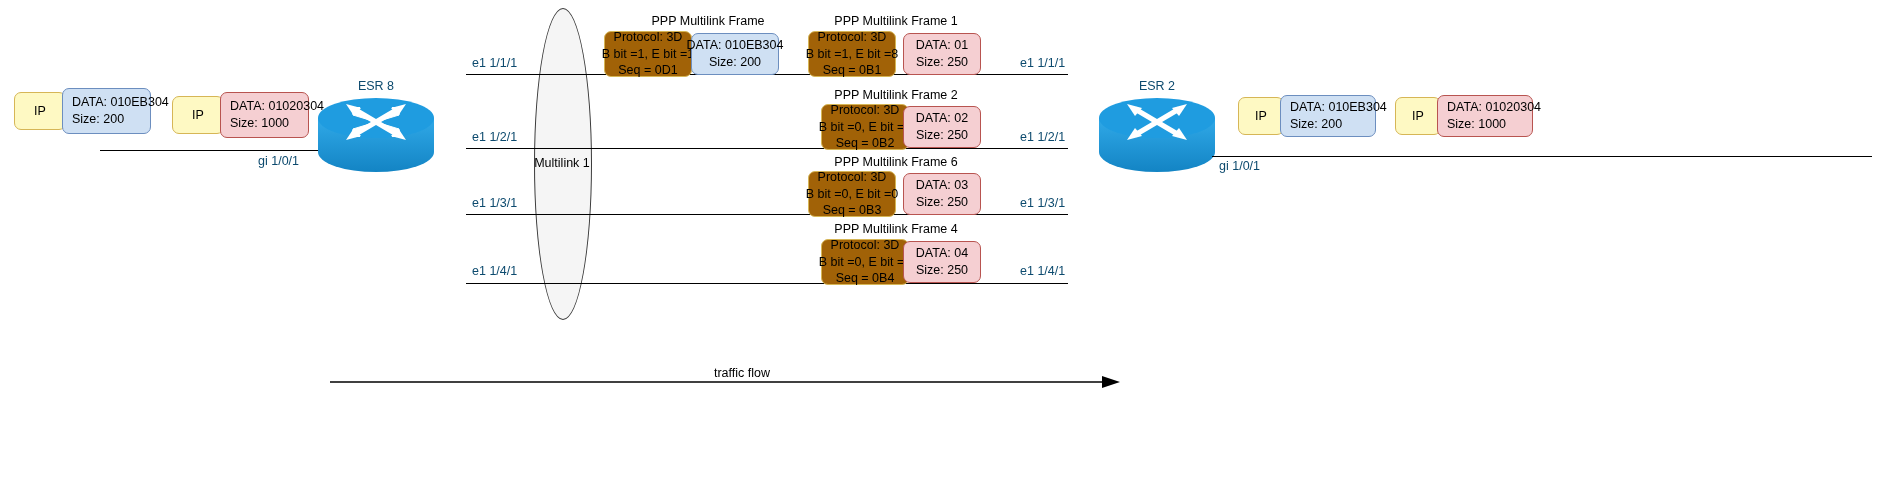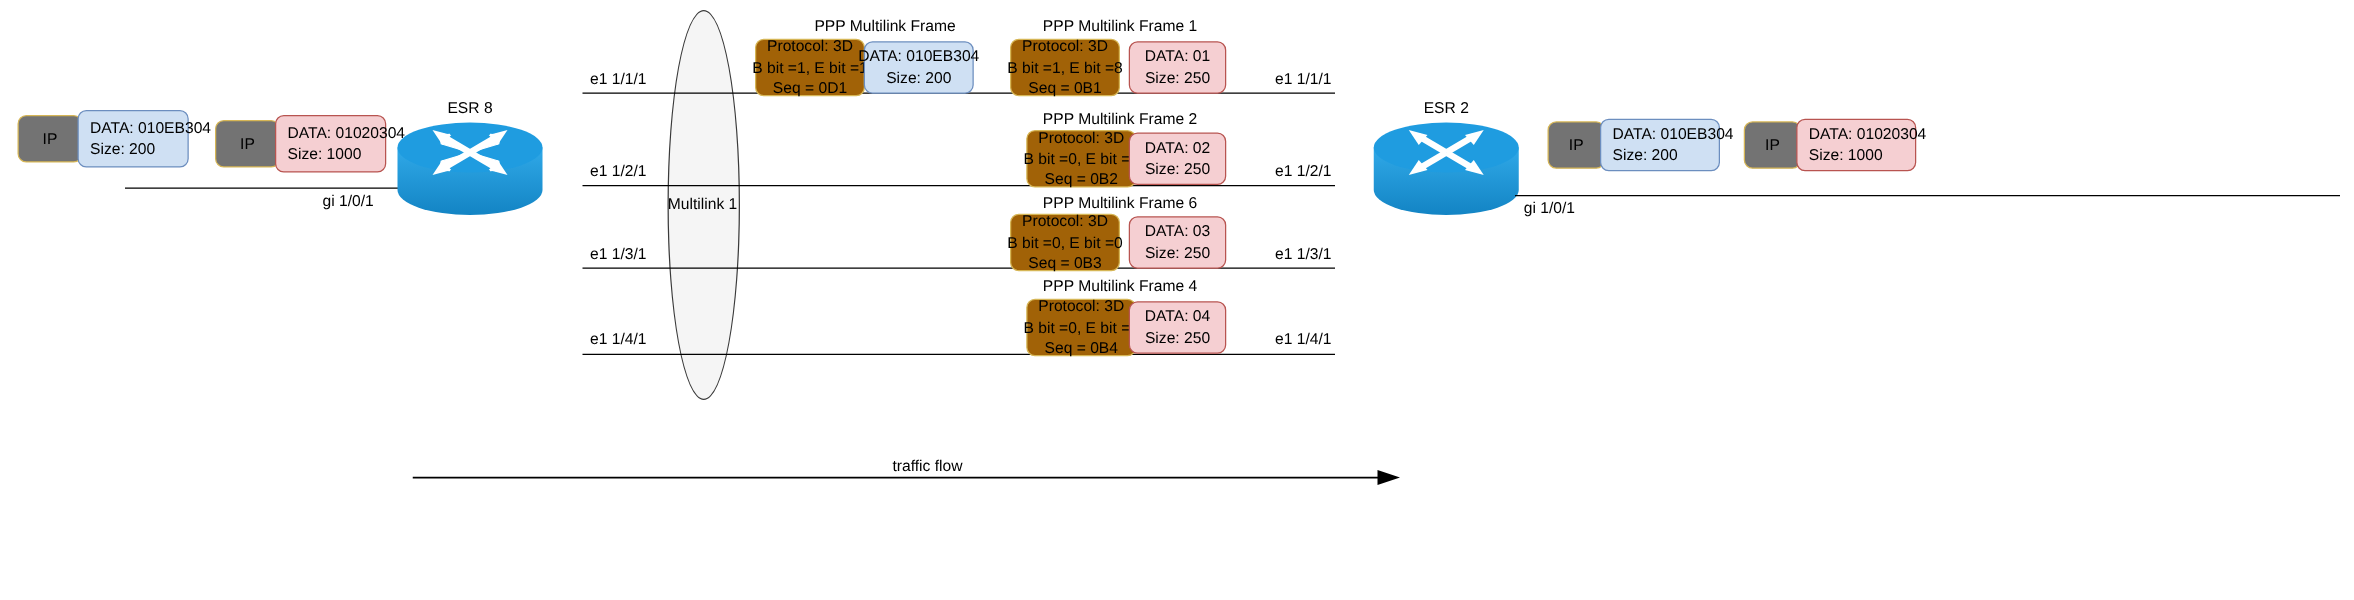--- a/index.html
+++ b/index.html
@@ -23,42 +23,42 @@
     display:flex;
     flex-direction:column;
     align-items:center;
     justify-content:center;
     line-height:1.35;
     font-size:12.5px;
     white-space:nowrap;
   }
   .pkt .ln{display:block;}
   .pkt-ip{
-    background:#737373;
+    background:#fef9c3;
     border:1px solid #d6b656;
   }
   .pkt-blue{
     background:#cfe0f3;
     border:1px solid #6c8ebf;
   }
   .pkt-red{
     background:#f5cfd2;
     border:1px solid #b85450;
   }
   .pkt-yellow{
     background:#a16207;
     border:1px solid #d6b656;
   }
   .left-al{align-items:flex-start;padding-left:9px;}
   
   .lbl{
     position:absolute;
     font-size:12.5px;
     white-space:nowrap;
-    color:#000000;
+    color:#0c4a6e;
   }
   .lbl-c{transform:translateX(-50%);text-align:center;}
   .frame-title{
     position:absolute;
     font-size:12.5px;
     white-space:nowrap;
     transform:translateX(-50%);
     text-align:center;
   }
   

